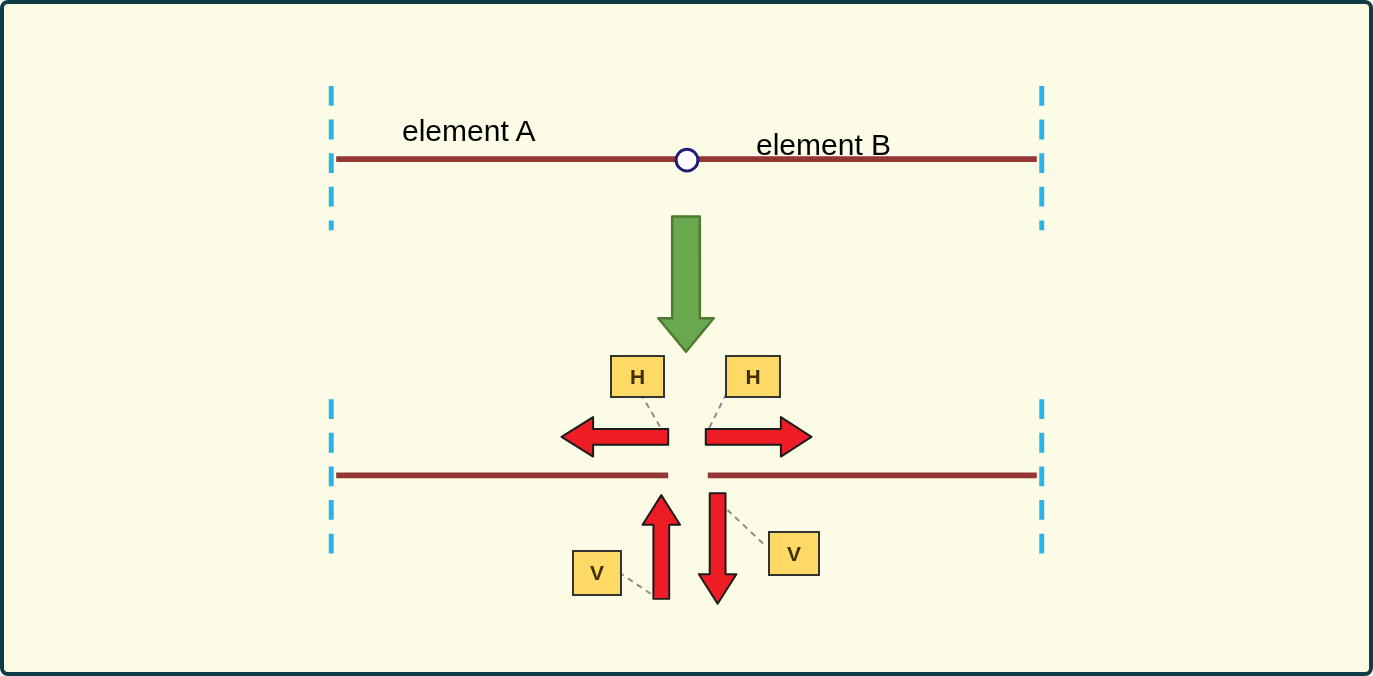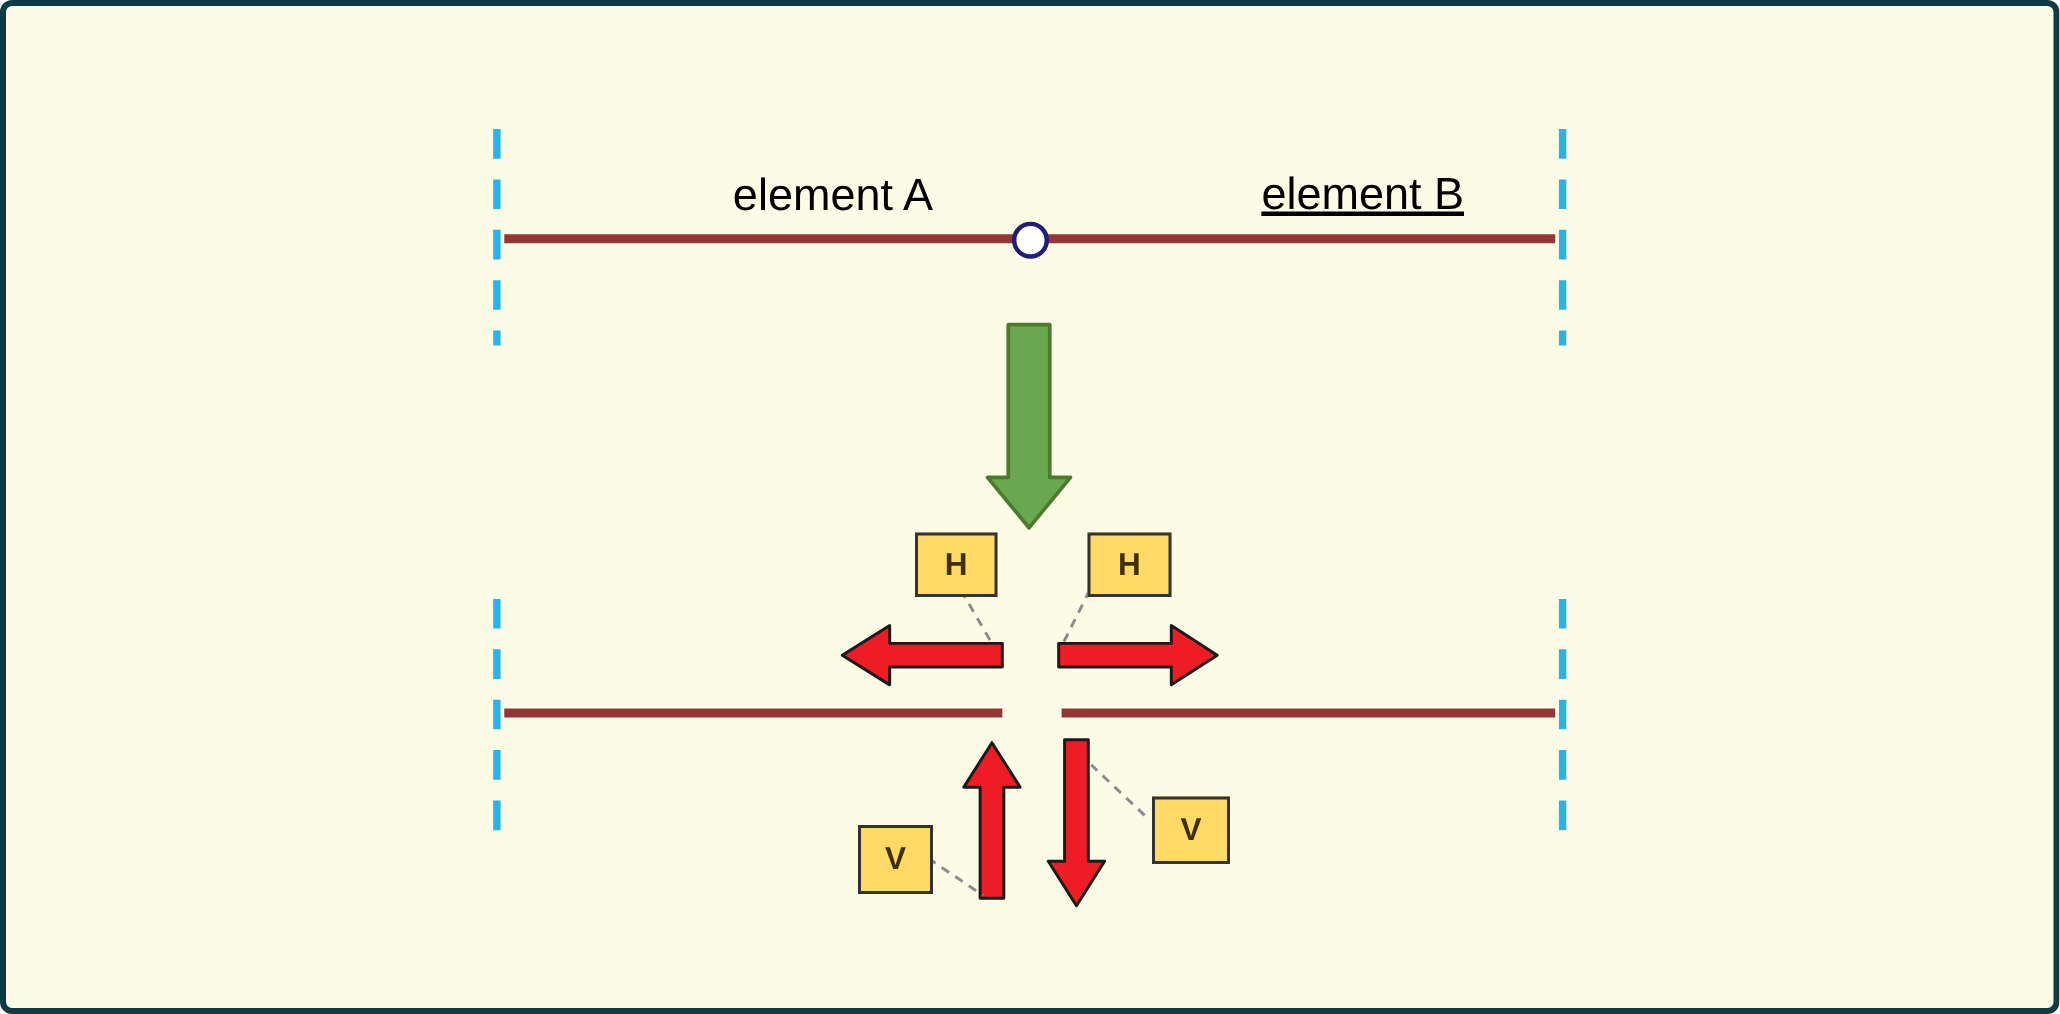--- a/index.html
+++ b/index.html
@@ -71,25 +71,25 @@
     stroke:var(--connector);
     stroke-width:2;
     stroke-dasharray:6 5;
     fill:none;
   }
   .label{
     position:absolute;
     color:var(--label-text);
     font-size:30px;
     white-space:nowrap;
-    text-align:right;
+    text-align:left;
     width:220px;
   }
   .label.element-a{left:398px;top:110px;}
-  .label.element-b{left:752px;top:109px;text-decoration:underline;}
+  .label.element-b{left:752px;top:124px;}
   .badge{
     position:absolute;
     background:var(--badge-fill);
     border:2px solid var(--badge-stroke);
     color:var(--badge-text);
     font-weight:bold;
     font-size:21px;
     display:flex;
     align-items:center;
     justify-content:center;

